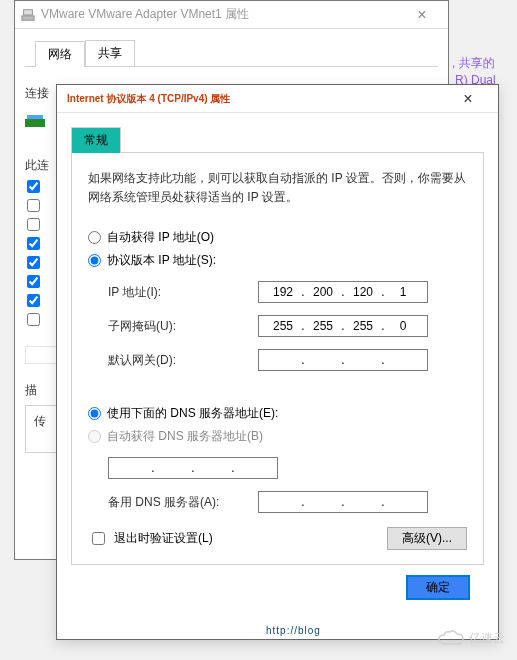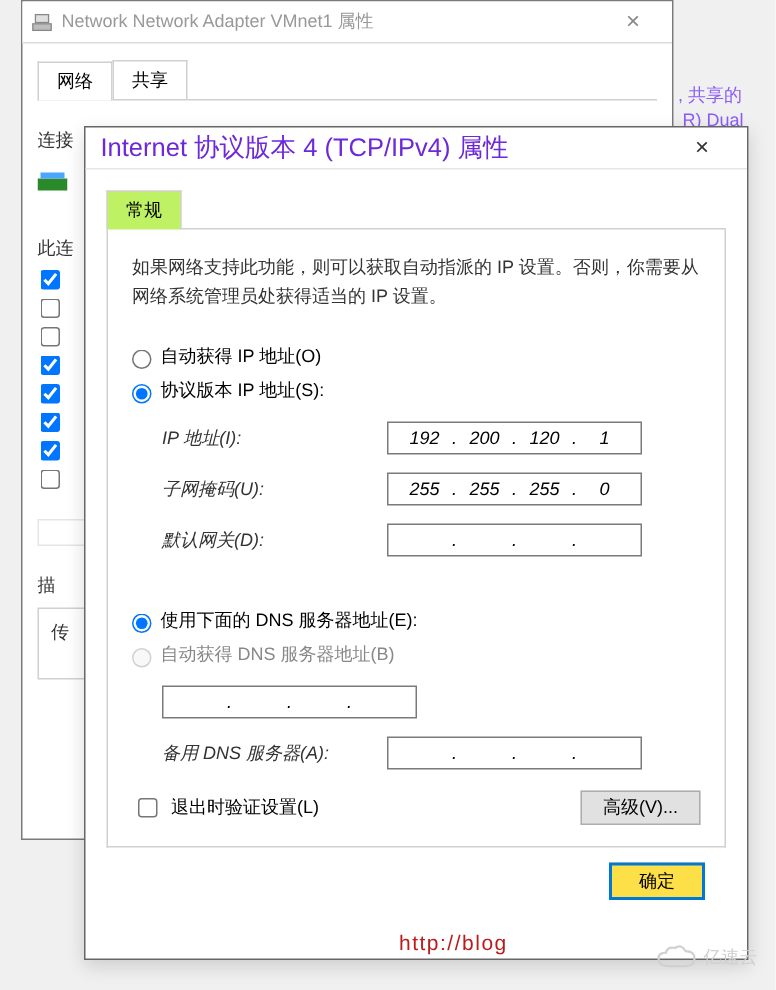--- a/index.html
+++ b/index.html
@@ -18,21 +18,21 @@
     height: 28px; display: flex; align-items: center; padding: 0 6px;
     background: #fff; border-bottom: 1px solid #dcdcdc; color: #888;
   }
   .net-icon { width: 14px; height: 14px; margin-right: 6px; }
   .net-icon svg { display:block; }
   .title-text { flex: 1; font-size: 12px; color: #999; }
   .close-btn { width: 40px; text-align: center; color: #888; cursor: default; font-size: 16px; }
 
   .tabs-back { display: flex; padding: 7px 10px 0 10px; margin-top: 4px; }
   .tab-back { padding: 4px 12px; border: 1px solid #d0d0d0; border-bottom: none; background:#fff; margin-right:0; }
-  .tab-back.active { position: relative; top: 1px; }
+  .tab-back.active { position: relative; top: 1px; margin-left: 10px; }
   .tabs-back-line { border-top: 1px solid #d0d0d0; margin: 0 10px; }
 
   .back-body { padding: 14px 10px; color: #333; }
   .back-label { margin: 4px 0 6px 0; }
   .conn-row { display:flex; align-items:center; gap:6px; padding:4px 0 8px 0; border-bottom:1px solid #fff; }
   .adp-icon { width: 20px; height: 18px; display:inline-flex; align-items:center; justify-content:center; }
   .chk-col { display:flex; flex-direction:column; gap:6px; margin-left:2px; }
   .chk-row { display:flex; align-items:center; gap:4px; }
   .chk-row input { margin:0; }
   .back-buttons-row { margin-top: 20px; border: 1px solid #e5e5e5; padding: 8px 0; }
@@ -41,75 +41,75 @@
   .desc-box { border:1px solid #d0d0d0; padding: 6px 8px; height: 48px; line-height: 1.5; }
 
   
   .win-front {
     position: absolute; left: 56px; top: 84px; width: 443px; height: 556px;
     background: #fff; border: 1px solid #666; box-shadow: 0 4px 12px rgba(0,0,0,0.15);
   }
   .titlebar-front {
     height: 28px; display: flex; align-items: center; padding: 0 10px; border-bottom: 1px solid #e5e5e5;
   }
-  .title-front-text { flex: 1; font-size: 17px; color: #6d28d9; }
+  .title-front-text { flex: 1; font-size: 10px; color: #c2410c; font-weight: bold; }
   .close-front { width:40px; text-align:center; color:#333; font-size:16px; }
 
   .front-body { padding: 10px 14px; }
   .tabs-front { display:flex; margin-top:4px; }
-  .tab-front { padding: 4px 12px; border:1px solid #d0d0d0; border-bottom:none; background:#bef264; }
+  .tab-front { padding: 4px 12px; border:1px solid #d0d0d0; border-bottom:none; background:#14b8a6; }
   .tab-front-rest { flex:1; border-bottom:1px solid #d0d0d0; }
   .tab-content { border:1px solid #d0d0d0; border-top:none; padding: 16px 16px 14px 16px; }
 
   .info-text { line-height: 1.6; color:#333; margin-bottom: 22px; }
 
-  .radio-row { display:flex; align-items:flex-end; gap:6px; margin: 6px 0; }
+  .radio-row { display:flex; align-items:center; gap:6px; margin: 6px 0; }
   .radio-row input { margin:0; }
   .radio-row.disabled { color:#888; }
 
-  .field-row { display:flex; align-items:center; margin: 12px 0 12px 20px; font-style: italic; }
+  .field-row { display:flex; align-items:center; margin: 12px 0 12px 20px; }
   .field-label { width: 150px; color:#333; }
   .ip-box {
     width: 170px; height: 22px; border:1px solid #7a7a7a;
     display:flex; align-items:center; justify-content:center;
     font-family: "Segoe UI", sans-serif; font-size: 12px;
     letter-spacing: 0px; text-align:center;
   }
   .ip-seg { width:34px; text-align:center; display:inline-block; }
   .ip-dot { width:6px; text-align:center; display:inline-block; }
 
   .sep { height: 16px; }
 
   .bottom-row { display:flex; align-items:center; margin-top: 14px; }
   .validate-row { display:flex; align-items:center; gap:6px; flex:1; }
   .adv-btn { border:1px solid #adadad; background:#e1e1e1; padding: 2px 10px; min-width: 80px; text-align:center; }
 
   .ok-row { display:flex; justify-content:flex-end; padding: 10px 14px; gap:8px; }
-  .ok-btn { border:1px solid #0078d7; border-width:2px; background:#fde047; padding:2px 18px; }
+  .ok-btn { border:1px solid #0078d7; border-width:2px; background:#3b82f6; padding:2px 18px; }
 
   
   .watermark { position:absolute; right:12px; bottom:12px; display:flex; gap:4px; color:#d0d0d0; font-size:13px; }
-  .watermark-url { position:absolute; left: 266px; bottom: 24px; color:#b91c1c; font-size:14px; letter-spacing:1px; }
+  .watermark-url { position:absolute; left: 266px; bottom: 24px; color:#0c4a6e; font-size:10px; letter-spacing:1px; }
 </style>
 </head>
 <body>
 
 <div class="bg-text bg1">N</div>
 <div class="bg-text bg2">, 共享的</div>
 <div class="bg-text bg3">R) Dual Band W</div>
 
 <div class="win-back">
   <div class="titlebar-back">
     <span class="net-icon">
       <svg viewBox="0 0 16 16">
           <rect x="1" y="9" width="14" height="5" fill="#bdbdbd" stroke="#888"></rect>
           <rect x="3" y="2" width="10" height="6" fill="#e0e0e0" stroke="#888"></rect>
         </svg>
     </span>
-    <span class="title-text">Network Network Adapter VMnet1 属性</span>
+    <span class="title-text">VMware VMware Adapter VMnet1 属性</span>
     <span class="close-btn">×</span>
   </div>
   <div class="tabs-back">
     <div class="tab-back active">网络</div>
     <div class="tab-back">共享</div>
   </div>
   <div class="tabs-back-line"></div>
   <div class="back-body">
     <div class="back-label">连接</div>
     <div class="conn-row">

